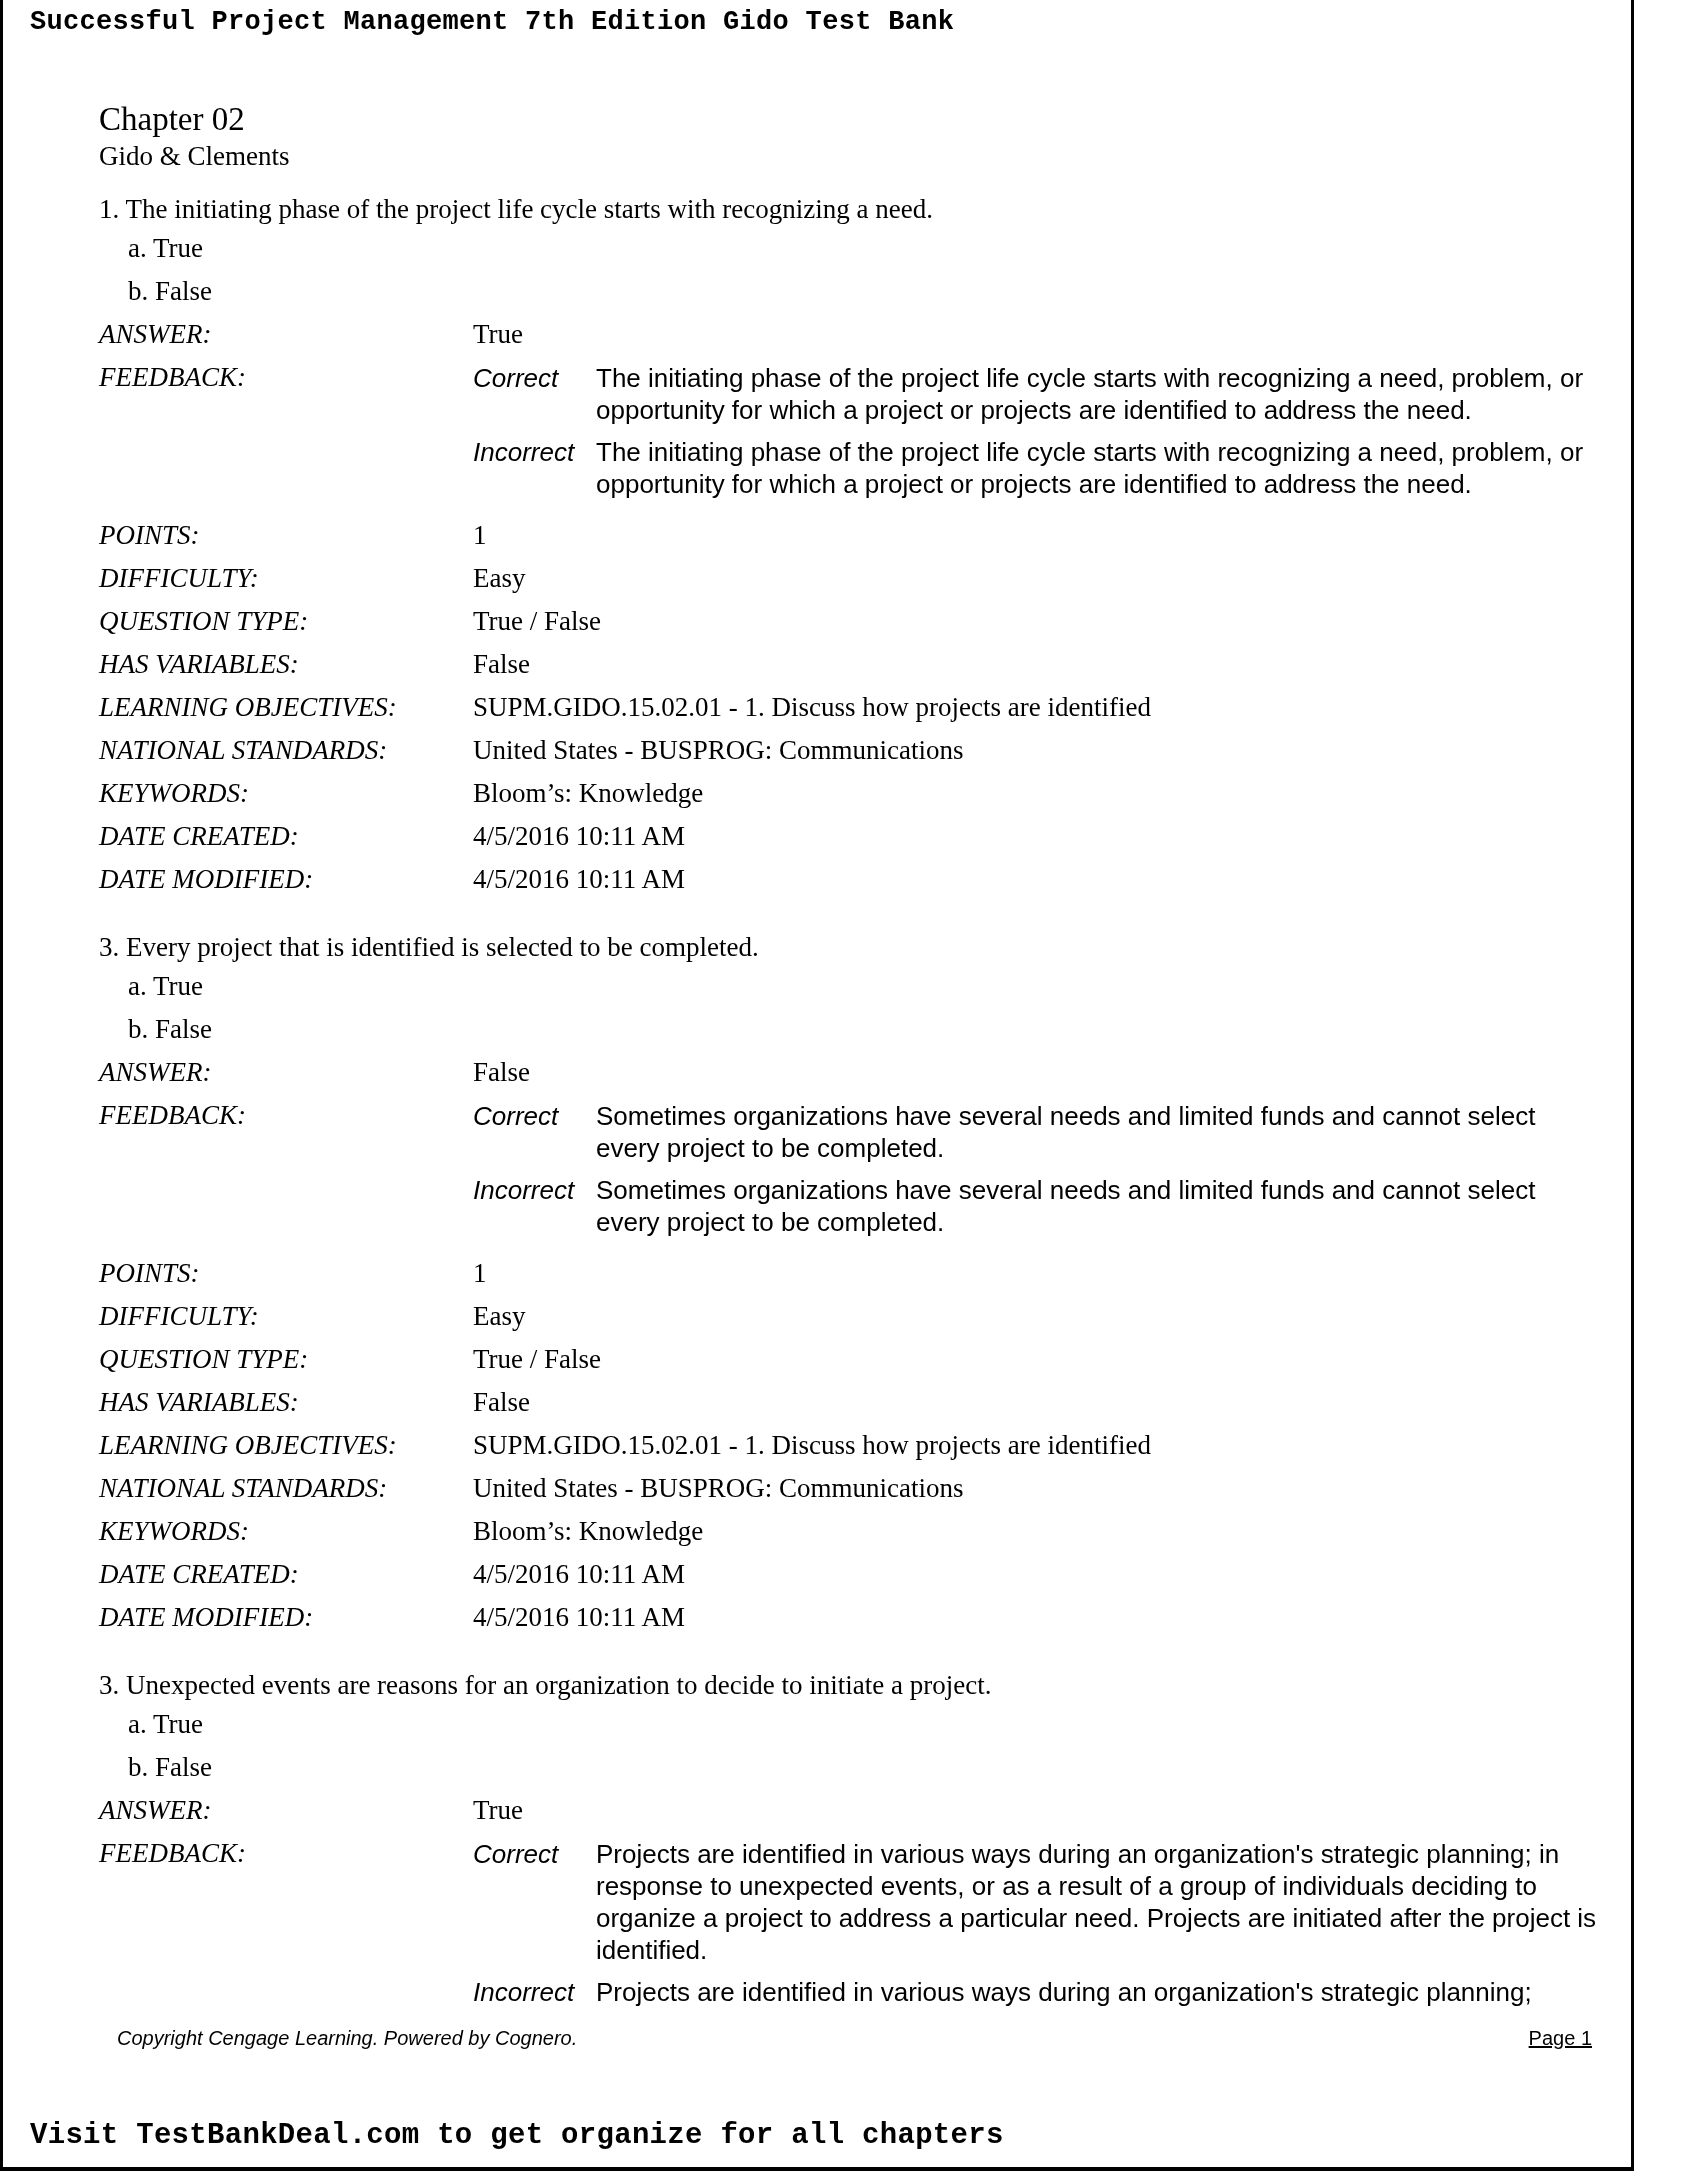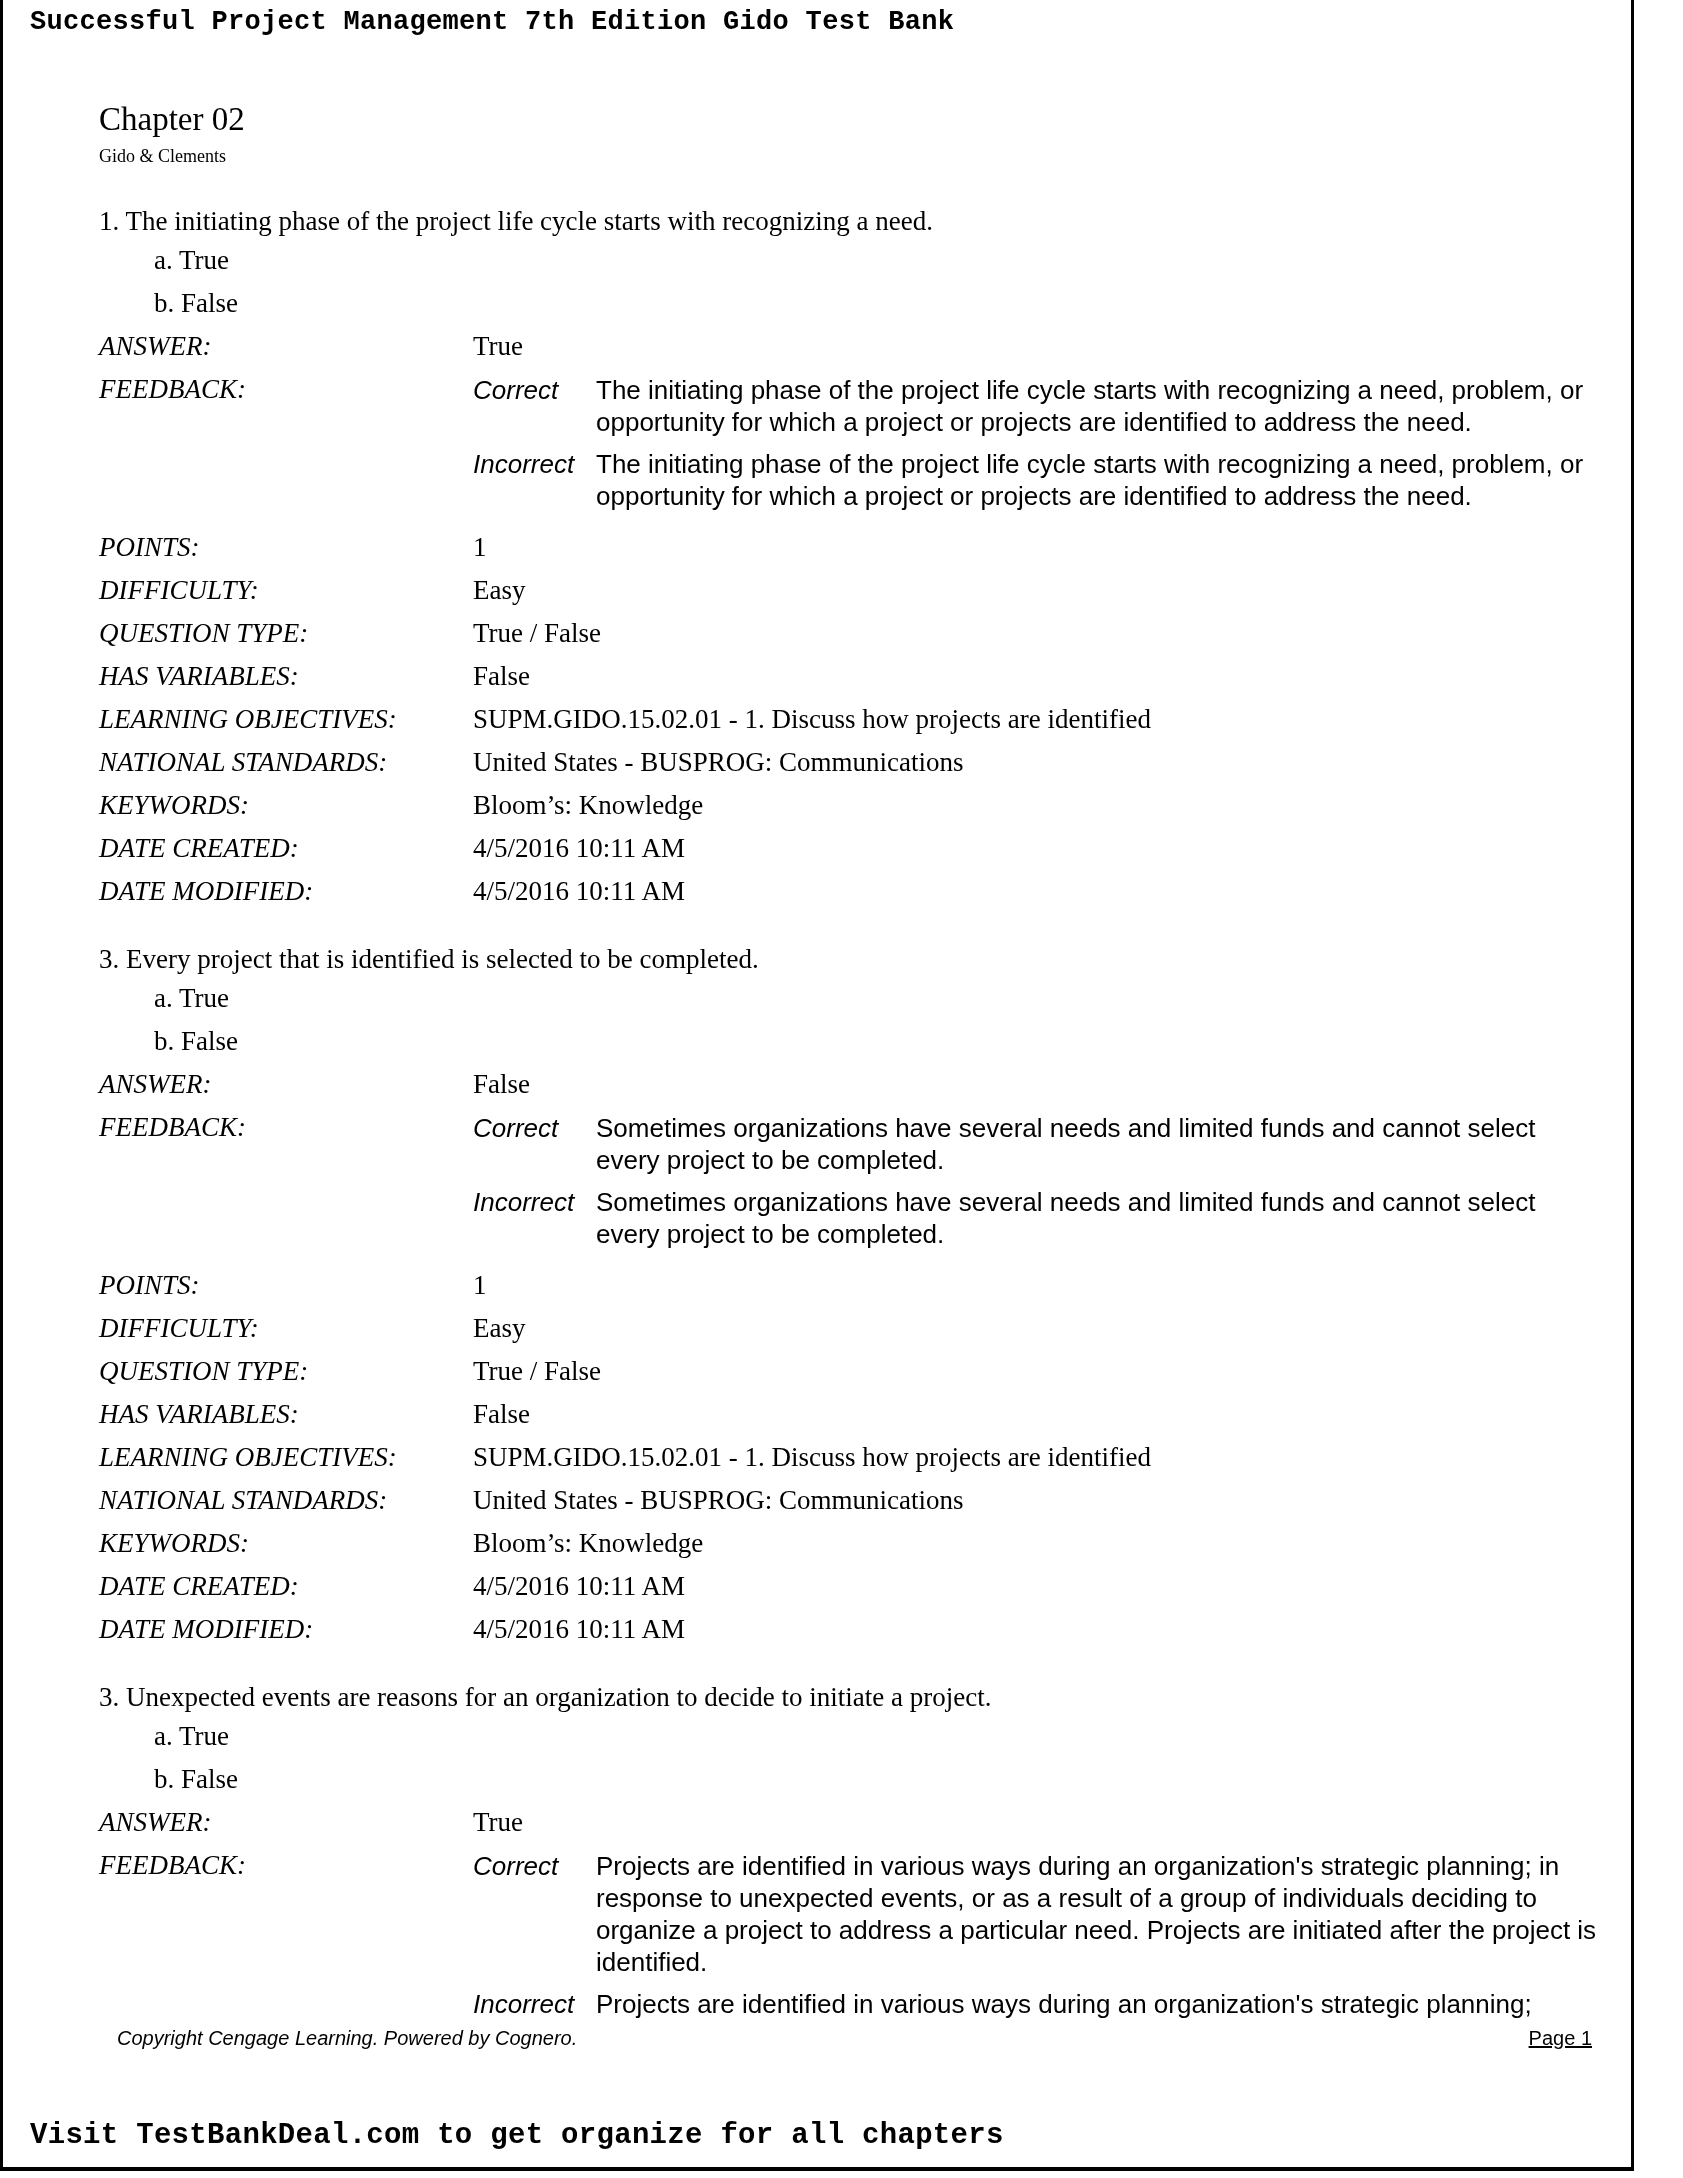--- a/index.html
+++ b/index.html
@@ -14,24 +14,24 @@
       font-family: "Liberation Mono", "DejaVu Sans Mono", monospace;
       font-weight: bold; font-size: 27px; letter-spacing: 0.3px; white-space: nowrap;
     }
     .banner.top { top: 7px; }
     .banner.bottom { top: 2119px; font-size: 29px; }
     .content {
       position: absolute; left: 99px; top: 99px; width: 1505px;
       font-family: "Liberation Serif", "DejaVu Serif", serif;
     }
     .chapter-title { font-size: 33px; line-height: 40px; margin: 0; font-weight: normal; }
-    .chapter-author { font-size: 18px; line-height: 34px; margin: 0 0 30px 0; }
+    .chapter-author { font-size: 27px; line-height: 34px; margin: 0 0 18px 0; }
     .question { margin-bottom: 28px; }
     .q-stem { font-size: 27px; line-height: 36px; }
-    .q-options { margin-left: 55px; }
+    .q-options { margin-left: 29px; }
     .q-option { font-size: 27px; line-height: 43px; }
     .meta-row { display: flex; align-items: flex-start; min-height: 43px; gap: 24px; }
     .meta-label { width: 350px; flex: 0 0 350px; font-size: 27px; font-style: italic; line-height: 43px; }
     .meta-value { font-size: 27px; line-height: 43px; }
     .feedback-list { display: flex; flex-direction: column; padding-top: 6px; padding-bottom: 4px; }
     .feedback-item { display: flex; align-items: flex-start; margin-bottom: 10px; }
     .fb-kind {
       width: 123px; flex: 0 0 123px;
       font-family: "Liberation Sans", "DejaVu Sans", sans-serif; font-style: italic;
       font-size: 26px; line-height: 32px;

